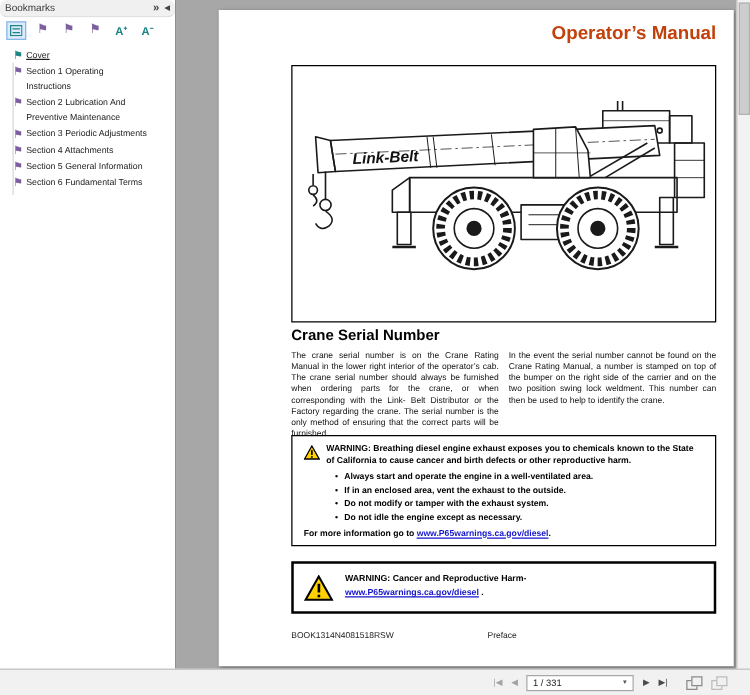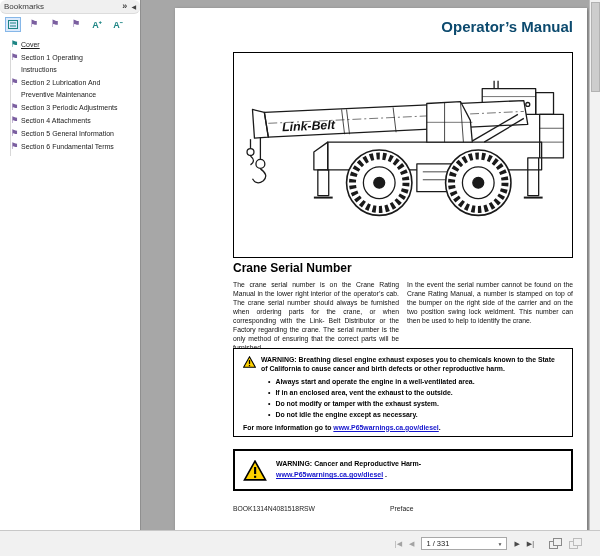--- a/index.html
+++ b/index.html
@@ -29,21 +29,21 @@
   .flag{width:13px;font-size:9px;line-height:11px;color:var(--bookmark-purple,#7b5fa0);flex-shrink:0;text-align:center;}
   .flag.teal{color:var(--accent-teal,#1d8584);}
   .bm-label{font-size:7px;line-height:12px;color:#1a1a1a;width:98px;}
   .bm-label.current{text-decoration:underline;}
 
   
   .docarea{position:absolute;left:141px;top:0;width:459px;height:535px;background:var(--app-background,#a7a7a7);}
   .scrollbar{position:absolute;right:0;top:0;width:11px;height:535px;background:#f2f2f2;border-left:1px solid #bdbdbd;box-sizing:border-box;}
   .scrollbar .thumb{margin:2px 1px;width:7px;height:88px;background:#cdcdcd;border:1px solid #b2b2b2;}
   .page{position:absolute;left:34px;top:8px;width:412px;height:525px;background:#fff;box-shadow:1px 1px 3px rgba(0,0,0,.35);}
-  .doc-title{position:absolute;top:10px;right:14px;font-size:15px;font-weight:bold;color:#0c4a6e;}
+  .doc-title{position:absolute;top:10px;right:14px;font-size:15px;font-weight:bold;color:#c2410c;}
   .crane-box{position:absolute;left:58px;top:44px;width:340px;height:206px;border:1px solid #000;box-sizing:border-box;background:#fff;}
   .crane-box svg{display:block;}
   .sec-heading{position:absolute;left:58px;top:253px;margin:0;font-size:12px;font-weight:bold;color:#000;}
   .cols{position:absolute;left:58px;top:272px;width:340px;display:flex;gap:8px;}
   .cols p{width:166px;margin:0;font-size:6.8px;line-height:1.33;text-align:justify;color:#111;}
 
   .warnbox1{position:absolute;left:58px;top:340px;width:340px;box-sizing:border-box;border:1.5px solid #000;padding:6px 9px 5px 9px;background:#fff;}
   .w1-head{display:flex;gap:5px;}
   .w1-head p{margin:0;font-size:6.9px;font-weight:bold;line-height:1.35;color:#000;}
   .wlabel{margin-right:2px;}
@@ -55,21 +55,21 @@
 
   .warnbox2{position:absolute;left:58px;top:441px;width:340px;box-sizing:border-box;border:2.5px solid #000;padding:6px 10px 6px 8px;min-height:42px;display:flex;align-items:center;gap:9px;background:#fff;}
   .w2-text{font-size:7px;font-weight:bold;line-height:1.55;color:#000;}
   .w2-text p{margin:0;}
 
   .page-footer{position:absolute;left:58px;top:497px;width:340px;height:12px;}
   .book-num{position:absolute;left:0;top:0;font-size:6.8px;color:#222;}
   .preface{position:absolute;left:157px;top:0;font-size:6.8px;color:#222;}
 
   
-  .statusbar{position:absolute;left:0;bottom:0;width:600px;height:26px;background:#f1f1f1;border-top:1px solid #c8c8c8;box-sizing:border-box;display:flex;align-items:center;justify-content:flex-end;padding-right:18px;gap:7px;}
+  .statusbar{position:absolute;left:0;bottom:0;width:600px;height:21px;background:#f1f1f1;border-top:1px solid #c8c8c8;box-sizing:border-box;display:flex;align-items:center;justify-content:flex-end;padding-right:18px;gap:7px;}
   .nav{font-size:7px;color:#4a4a4a;cursor:pointer;line-height:1;}
   .nav.dim{color:#a3a3a3;}
   .pagebox{width:86px;height:13px;background:#fff;border:1px solid #a8a8a8;box-sizing:border-box;display:flex;align-items:center;justify-content:space-between;padding:0 4px;font-size:7.5px;color:#222;cursor:pointer;}
   .pagebox .caret{font-size:5px;color:#555;}
   .viewbtn{position:relative;width:13px;height:11px;cursor:pointer;}
   .viewbtn::before,.viewbtn::after{content:"";position:absolute;width:7px;height:6px;border:1px solid #8a8a8a;background:#f1f1f1;}
   .viewbtn::before{left:0;top:3px;}
   .viewbtn::after{left:4px;top:0;}
   .viewbtn.dim::before,.viewbtn.dim::after{border-color:#bcbcbc;}
   .viewbtn.first{margin-left:8px;}

